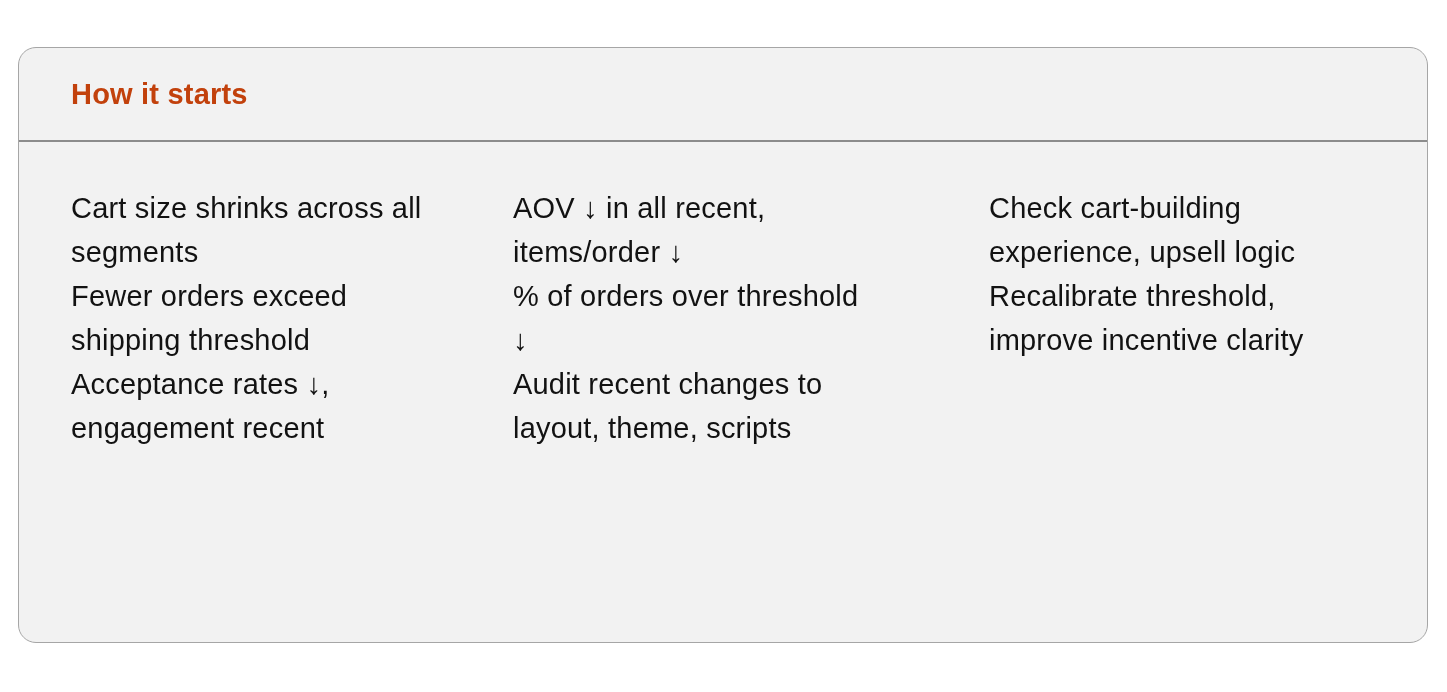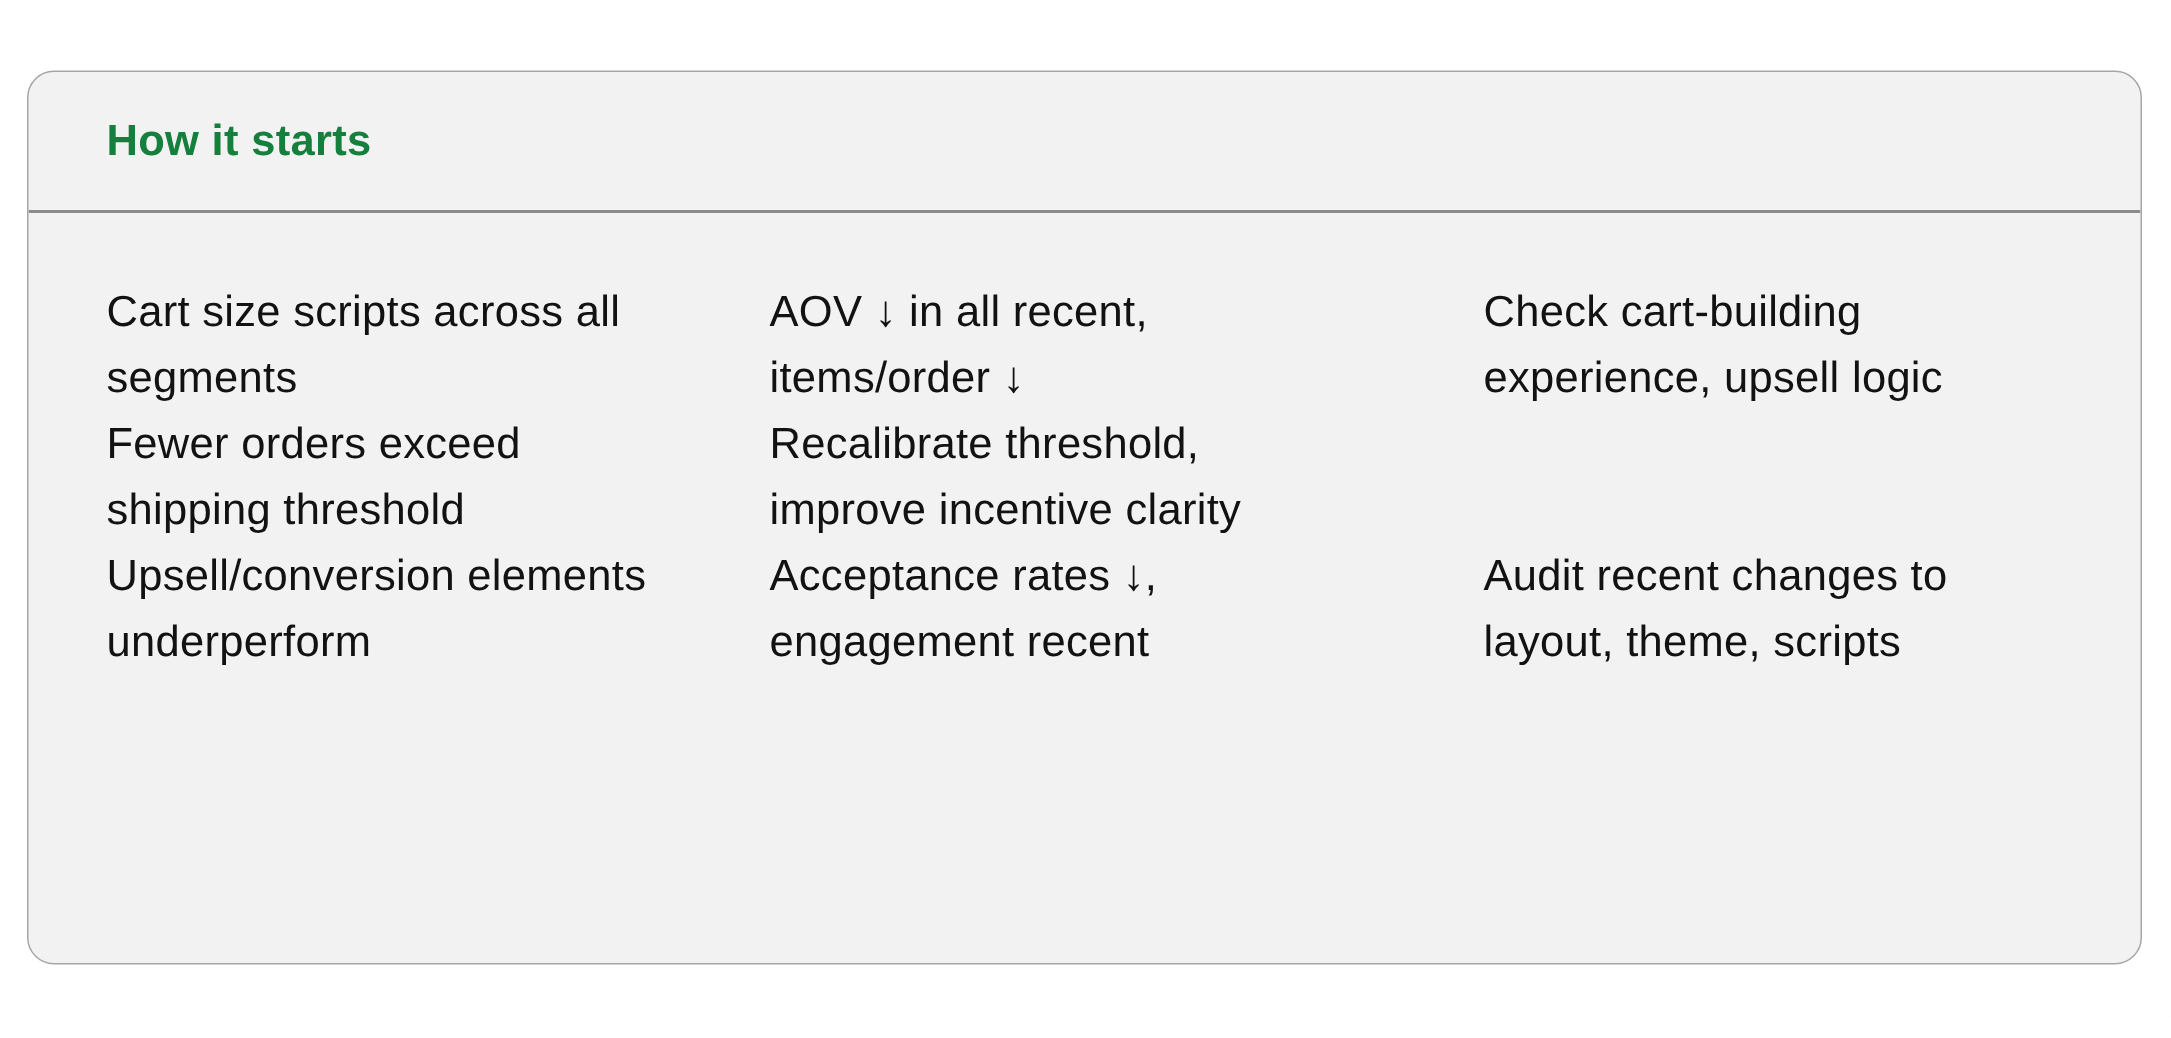--- a/index.html
+++ b/index.html
@@ -27,21 +27,21 @@
     padding-left: 52px;
     padding-right: 40px;
   }
   .header-row {
     height: 92px;
     align-items: center;
   }
   .header-cell {
     font-size: 29px;
     font-weight: 700;
-    color: #15803d;
+    color: #c2410c;
     letter-spacing: 0.2px;
   }
   .divider {
     height: 0;
     border-top: 2px solid #8c8c8c;
   }
   .body-row {
   }
   .body-row.first {
     margin-top: 44px;
@@ -66,43 +66,43 @@
   <div class="grid-row header-row">
     <div class="header-cell col1">
       <span>How it starts</span>
     </div>
   </div>
 
   <div class="divider"></div>
 
   <div class="grid-row body-row first">
     <div class="body-cell col1">
-      <span class="wrap">Cart size scripts across all segments</span>
+      <span class="wrap">Cart size shrinks across all segments</span>
     </div>
     <div class="body-cell col2">
       <span class="wrap">AOV ↓ in all recent, items/order ↓</span>
     </div>
     <div class="body-cell col3">
       <span class="wrap">Check cart-building experience, upsell logic</span>
     </div>
   </div>
 
   <div class="grid-row body-row">
     <div class="body-cell col1">
       <span class="wrap">Fewer orders exceed shipping threshold</span>
     </div>
+    <div class="body-cell col2">
+      <span class="wrap">% of orders over threshold ↓</span>
+    </div>
     <div class="body-cell col3">
       <span class="wrap">Recalibrate threshold, improve incentive clarity</span>
     </div>
   </div>
 
   <div class="grid-row body-row">
-    <div class="body-cell col1">
-      <span class="wrap">Upsell/conversion elements underperform</span>
-    </div>
     <div class="body-cell col2">
       <span class="wrap">Acceptance rates ↓, engagement recent</span>
     </div>
     <div class="body-cell col3">
       <span class="wrap">Audit recent changes to layout, theme, scripts</span>
     </div>
   </div>
 
 </div>
 

